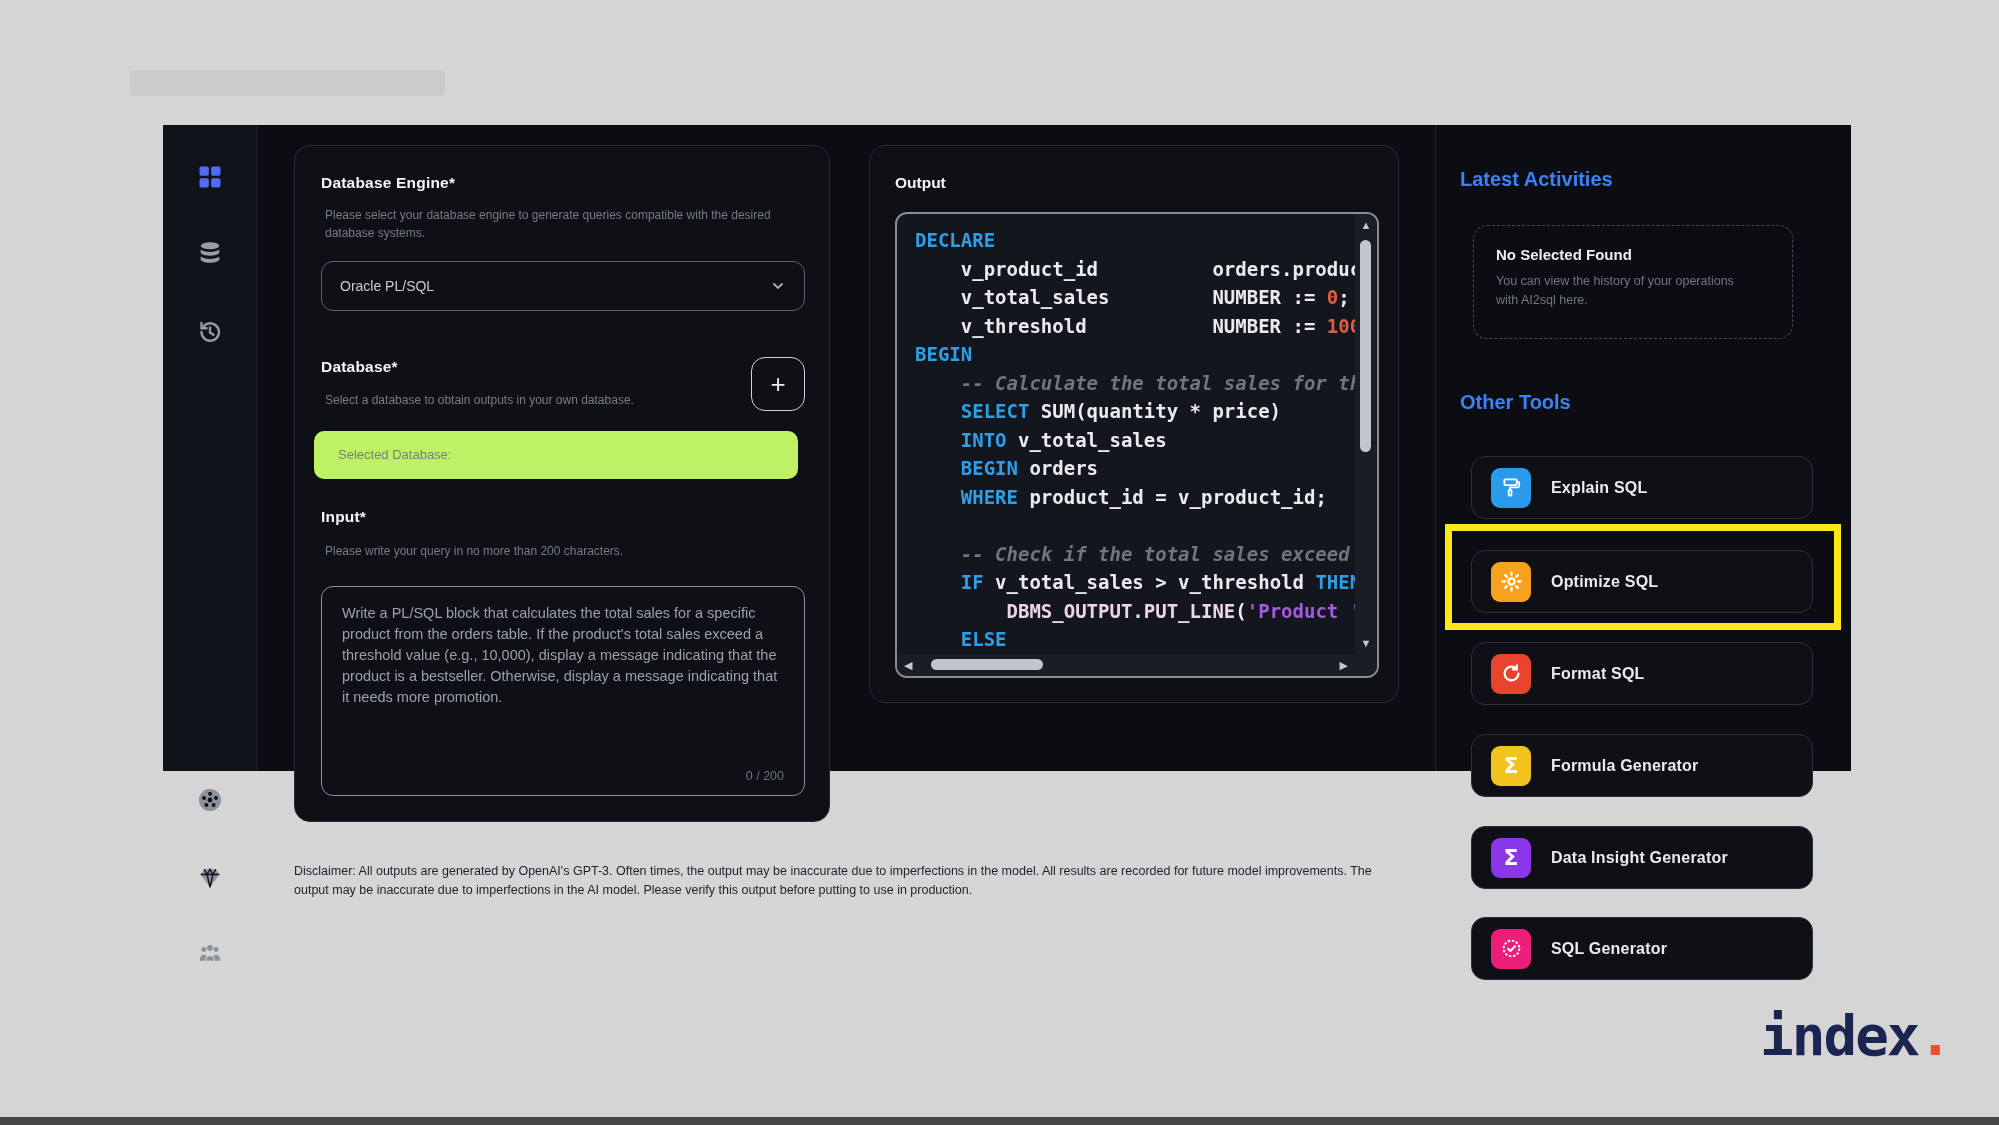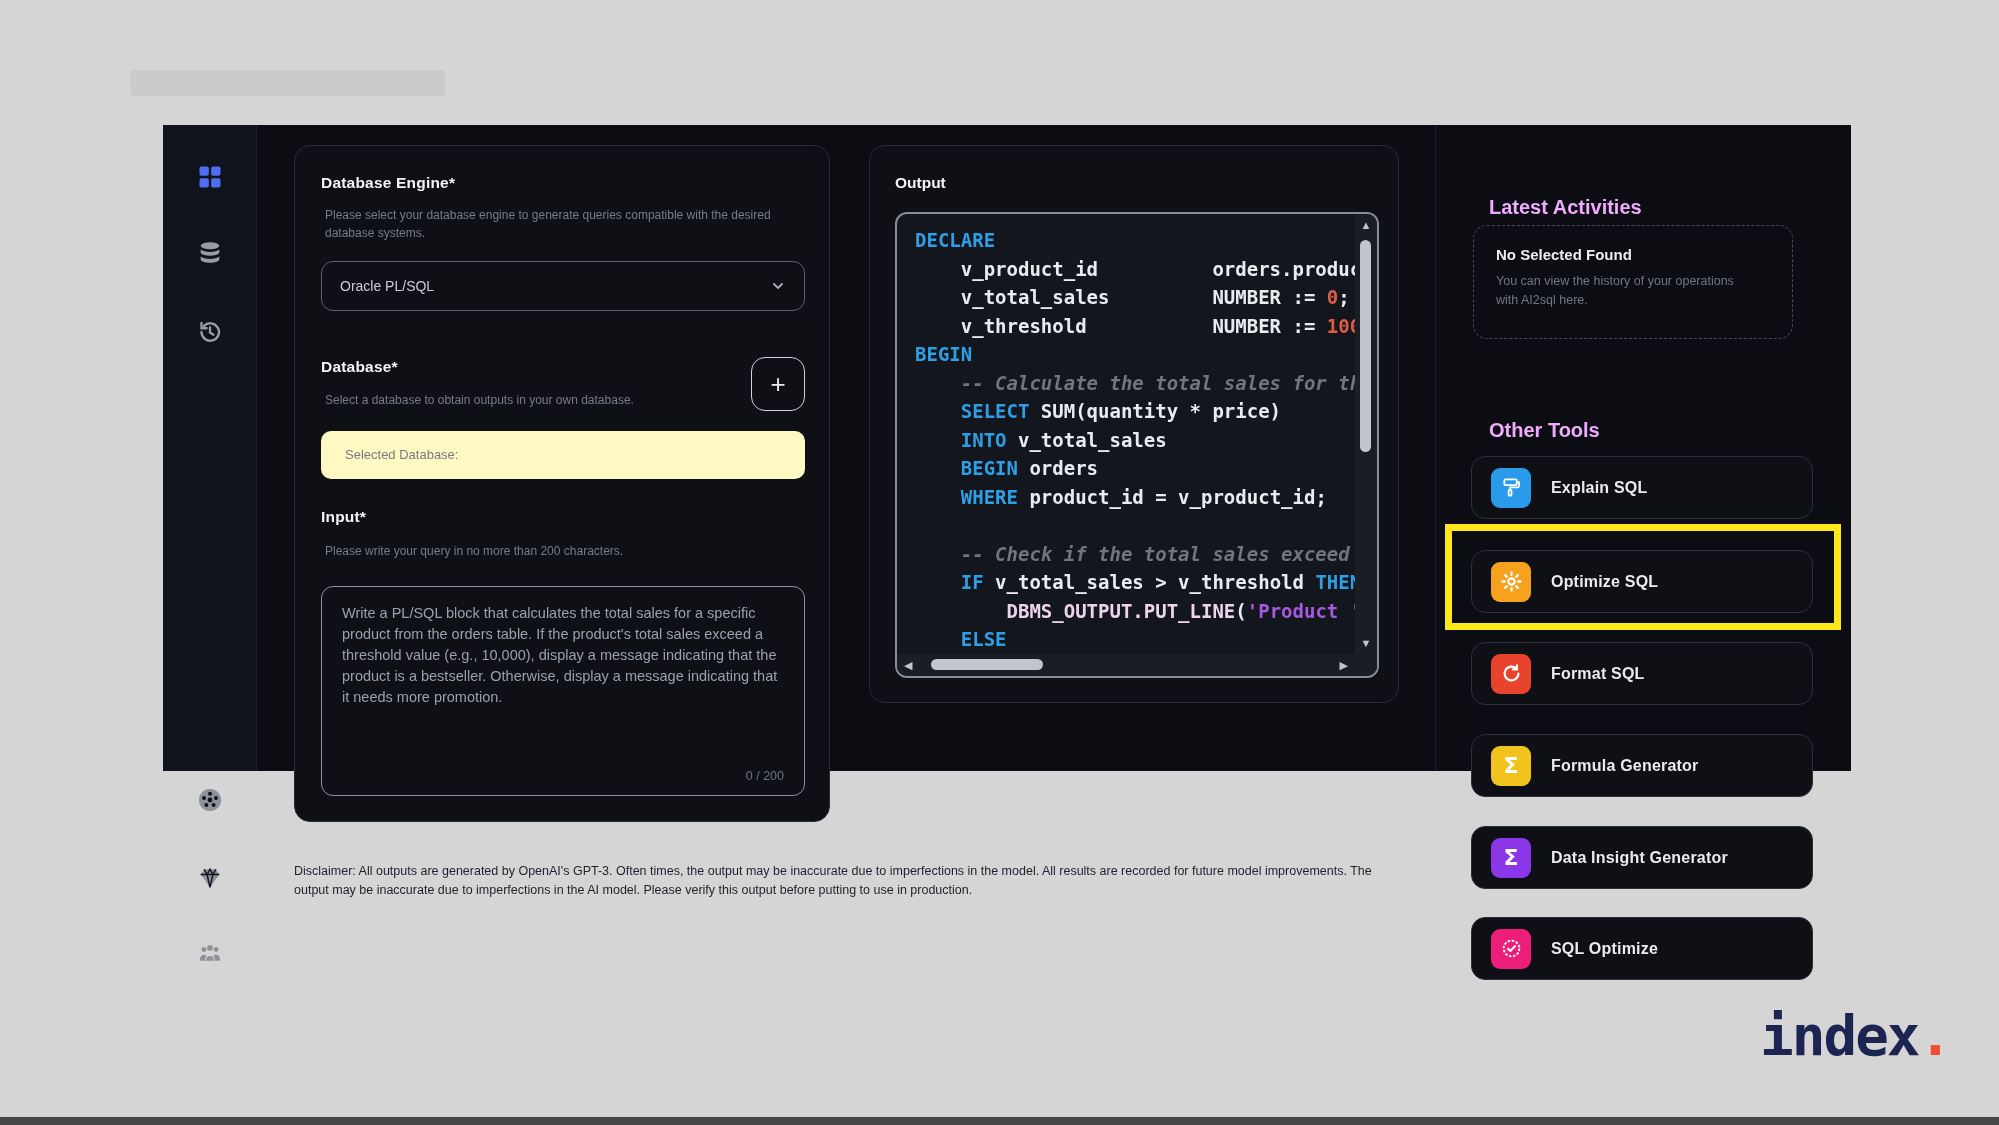--- a/index.html
+++ b/index.html
@@ -31,21 +31,21 @@
   .fc-help{position:absolute;left:30px;width:482px;color:#767c87;font-size:12px;line-height:1.5;}
 
   .select{position:absolute;left:26px;top:115px;width:484px;height:50px;border:1.5px solid #596070;border-radius:12px;
     box-sizing:border-box;display:flex;align-items:center;padding:0 18px;cursor:pointer;}
   .select-value{color:#c9cdd4;font-size:14px;}
   .select .chev{margin-left:auto;width:16px;height:16px;}
 
   .add-btn{position:absolute;left:456px;top:211px;width:54px;height:54px;border:1.5px solid #cfd3d9;border-radius:14px;
     box-sizing:border-box;background:transparent;color:#e8eaee;font-size:26px;font-weight:400;line-height:50px;text-align:center;cursor:pointer;padding:0;}
 
-  .selected-db{position:absolute;left:26px;top:285px;width:484px;height:48px;background:#fef9c3;border-radius:10px;
+  .selected-db{position:absolute;left:19px;top:285px;width:484px;height:48px;background:#bef264;border-radius:10px;
     color:#767c87;font-size:13px;line-height:48px;padding-left:24px;box-sizing:border-box;}
 
   .ta-wrap{position:absolute;left:26px;top:440px;width:484px;height:210px;border:1.5px solid #8b909b;border-radius:12px;box-sizing:border-box;}
   .ta-wrap textarea{
     position:absolute;left:0;top:0;width:100%;height:172px;background:transparent;border:none;outline:none;resize:none;
     color:#9aa0ac;font-size:14.5px;line-height:1.45;padding:16px 20px;box-sizing:border-box;
     font-family:"Liberation Sans","DejaVu Sans",sans-serif;}
   .char-counter{position:absolute;right:20px;bottom:12px;color:#6d7380;font-size:12.5px;}
 
   .disclaimer{position:absolute;left:36px;top:737px;width:1085px;color:#1d212a;font-size:12.5px;line-height:1.55;}
@@ -68,21 +68,21 @@
   .vscroll .arrow{position:absolute;left:0;width:22px;text-align:center;color:#c3c7cd;font-size:11px;line-height:18px;cursor:pointer;}
   .vscroll .arrow.up{top:2px;} .vscroll .arrow.down{bottom:2px;}
   .v-thumb{position:absolute;left:5px;top:26px;width:11px;height:212px;background:#c2c6cc;border-radius:6px;cursor:pointer;}
   .hscroll{position:absolute;left:0;right:0;bottom:0;height:22px;background:#1a1d24;}
   .hscroll .arrow{position:absolute;top:0;height:22px;color:#c3c7cd;font-size:11px;line-height:22px;cursor:pointer;}
   .hscroll .arrow.left{left:7px;} .hscroll .arrow.right{right:29px;}
   .h-thumb{position:absolute;left:34px;top:5px;width:112px;height:11px;background:#c2c6cc;border-radius:6px;cursor:pointer;}
 
   
   .right-rail{position:absolute;right:0;top:0;width:416px;height:100%;border-left:1px solid #1c202a;box-sizing:border-box;background:#0b0d12;}
-  .rr-title{position:absolute;left:53px;color:#f0abfc;font-size:20px;font-weight:700;margin-top:28px;}
+  .rr-title{position:absolute;left:24px;color:#3b82f6;font-size:20px;font-weight:700;}
   .no-records{position:absolute;left:37px;top:100px;width:320px;height:114px;border:1.5px dashed #454a56;border-radius:14px;box-sizing:border-box;padding:20px 22px;}
   .nr-title{color:#eceef1;font-size:15px;font-weight:700;margin-bottom:9px;}
   .nr-text{color:#71767f;font-size:12.5px;line-height:1.5;width:260px;}
 
   .tool-item{position:absolute;left:35px;width:342px;height:63px;border:1.5px solid #2b303b;border-radius:14px;
     box-sizing:border-box;background:#0e1016;display:flex;align-items:center;gap:20px;padding-left:19px;cursor:pointer;}
   .tool-icon{width:40px;height:40px;border-radius:9px;display:flex;align-items:center;justify-content:center;flex:0 0 auto;}
   .tool-icon svg{width:23px;height:23px;display:block;}
   .tool-icon .sigma{color:#fff;font-size:22px;font-weight:700;font-family:"DejaVu Sans",sans-serif;line-height:1;}
   .tool-label{color:#e9ebef;font-size:16px;font-weight:700;letter-spacing:.2px;}
@@ -277,21 +277,21 @@
           </div>
           <span class="tool-label">Data Insight Generator</span>
         </div>
         <div class="tool-item" style="top: 792px;">
           <div class="tool-icon" style="background: rgb(236, 30, 121);">
             <svg viewBox="0 0 24 24" fill="none" stroke="#fff">
               <circle cx="12" cy="12" r="8.2" stroke-width="2" stroke-dasharray="2.6 1.7"></circle>
               <path d="M8.4 12.2l2.4 2.4 4.8-5" stroke-width="2.2" stroke-linecap="round" stroke-linejoin="round"></path>
             </svg>
           </div>
-          <span class="tool-label">SQL Optimize</span>
+          <span class="tool-label">SQL Generator</span>
         </div>
       </div>
     <div class="highlight-box" style="border-color: rgb(255, 232, 26);"></div>
   </div>
 </div>
 
 <div class="logo">
   <span style="color: rgb(28, 36, 82);">index</span><span style="color: rgb(239, 77, 46);">.</span>
 </div>
 

